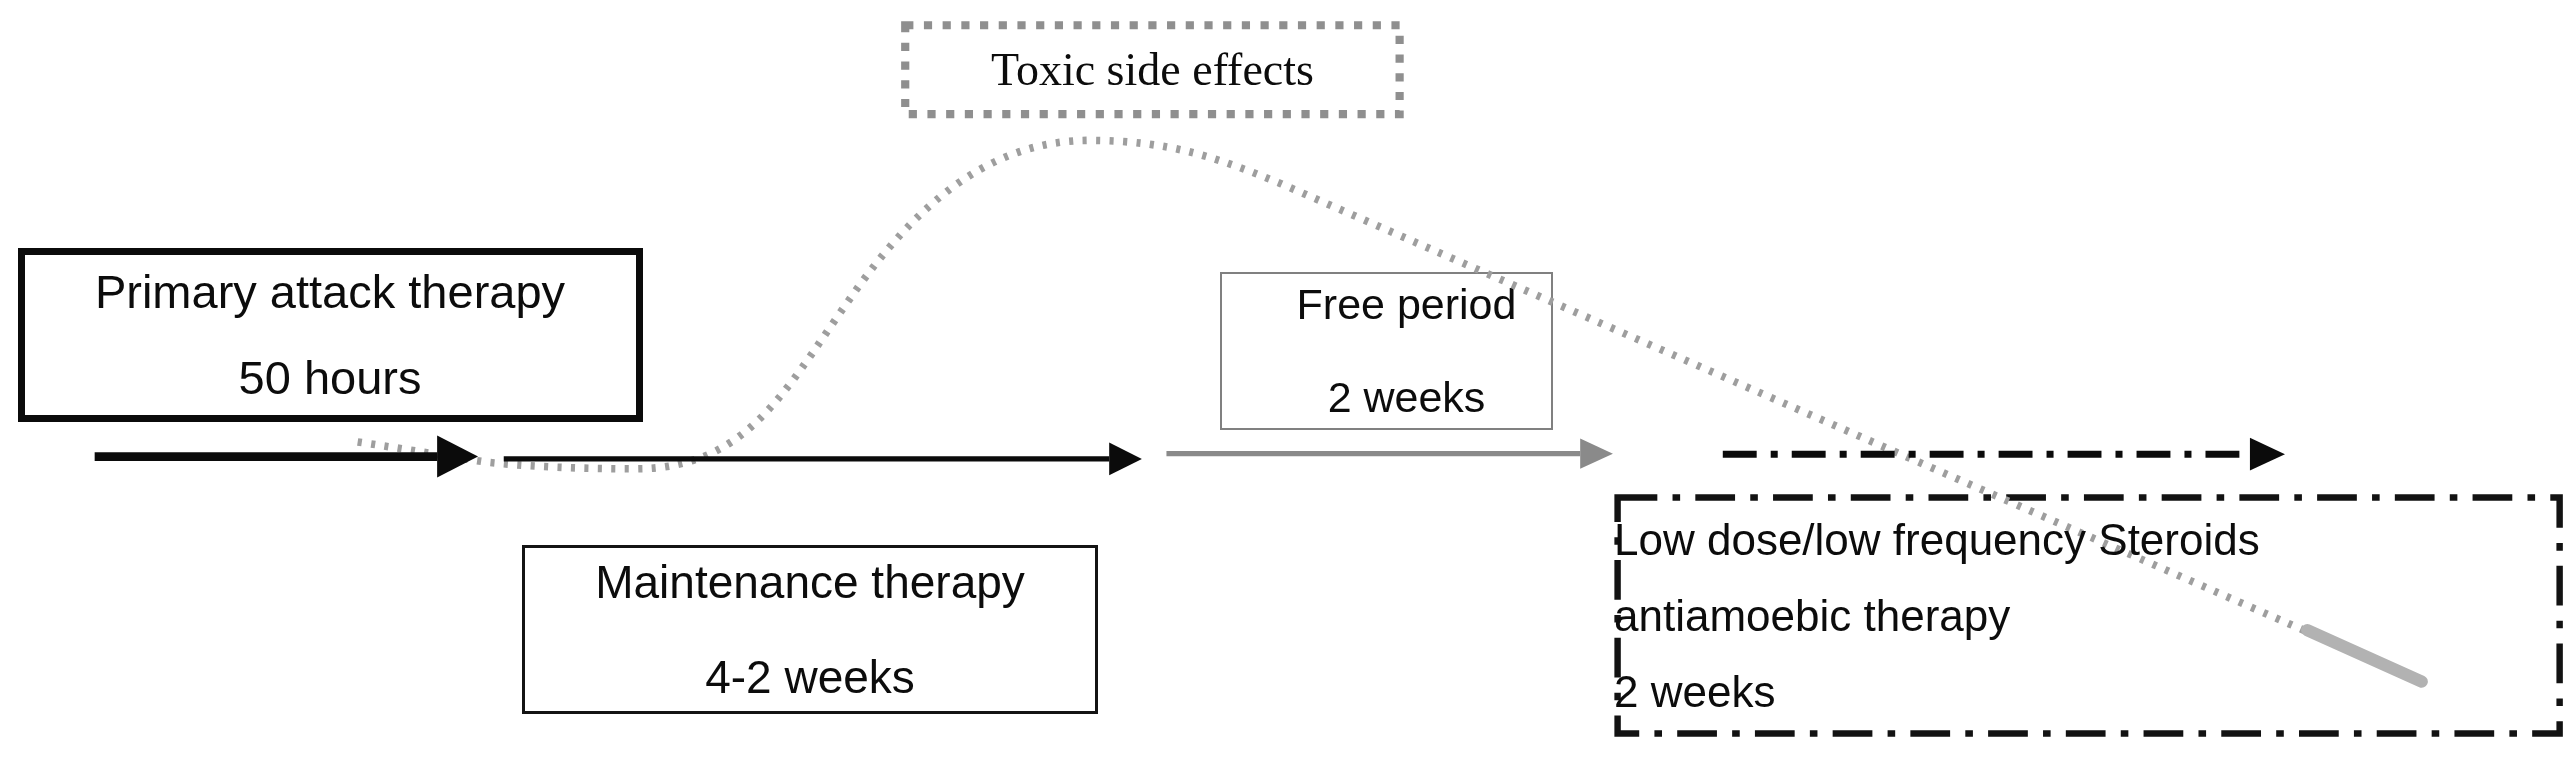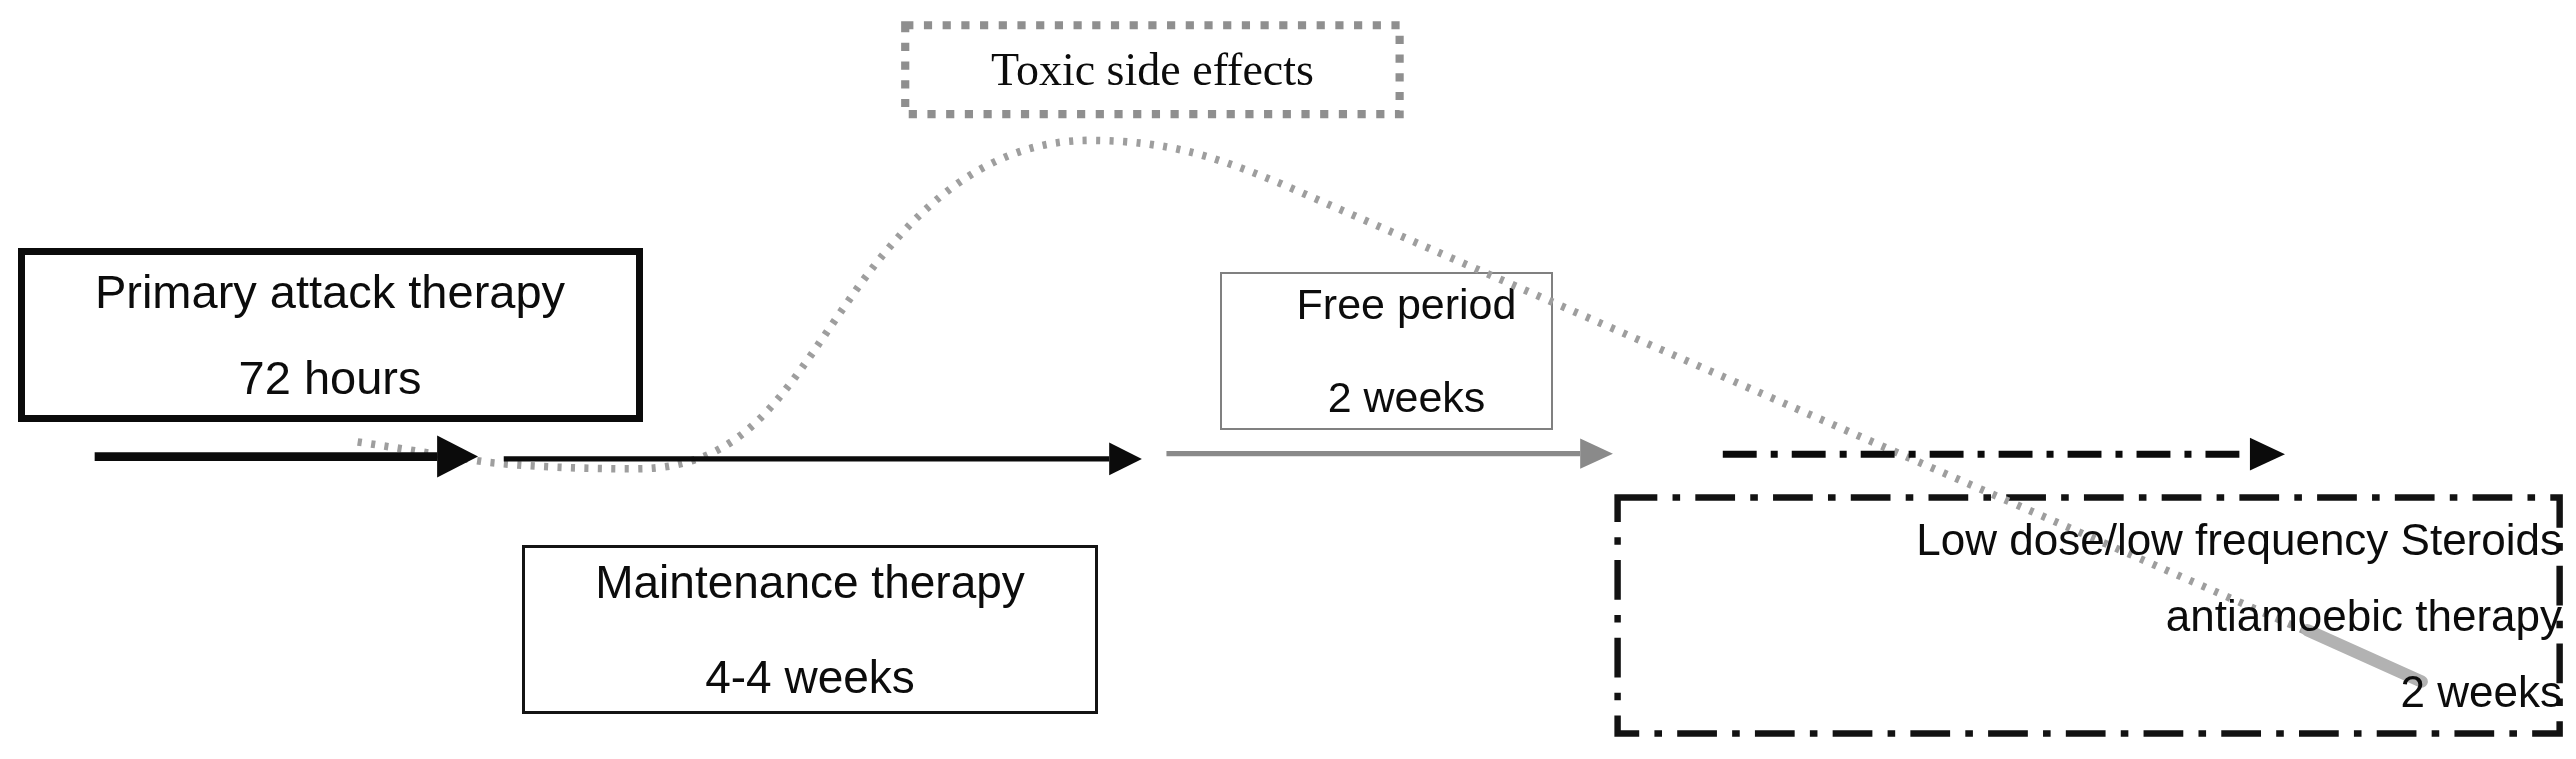--- a/index.html
+++ b/index.html
@@ -56,21 +56,21 @@
     background: transparent;
     z-index: 3;
     font-family: Liberation Serif, serif;
   }
 
   
   .label-steroid {
     position: absolute;
     left: 1614px; top: 494px; width: 948px; height: 243px;
     display: flex; flex-direction: column;
-    align-items: flex-end; justify-content: center;
+    align-items: flex-start; justify-content: center;
     text-align: center;
     font-size: 44px; line-height: 76px;
     background: transparent;
     z-index: 3;
   }
   .label-steroid .ln { white-space: nowrap; }
 
   #overlay-svg {
     position: absolute;
     left: 0; top: 0;
@@ -79,26 +79,26 @@
     pointer-events: none;
   }
 </style>
 </head>
 <body>
 
 <div id="canvas">
 
   <div class="box box-primary">
     <div class="ln">Primary attack therapy</div>
-    <div class="ln">72 hours</div>
+    <div class="ln">50 hours</div>
   </div>
 
   <div class="box box-maintenance">
     <div class="ln">Maintenance therapy</div>
-    <div class="ln">4-4 weeks</div>
+    <div class="ln">4-2 weeks</div>
   </div>
 
   <div class="box box-free">
     <div class="ln">Free period</div>
     <div class="ln">2 weeks</div>
   </div>
 
   <svg id="overlay-svg" viewBox="0 0 4408 1300">
 
     <rect x="1549" y="43" width="846" height="152" fill="#ffffff" stroke="#8f8f8f" stroke-width="14" stroke-dasharray="14 18"></rect>

